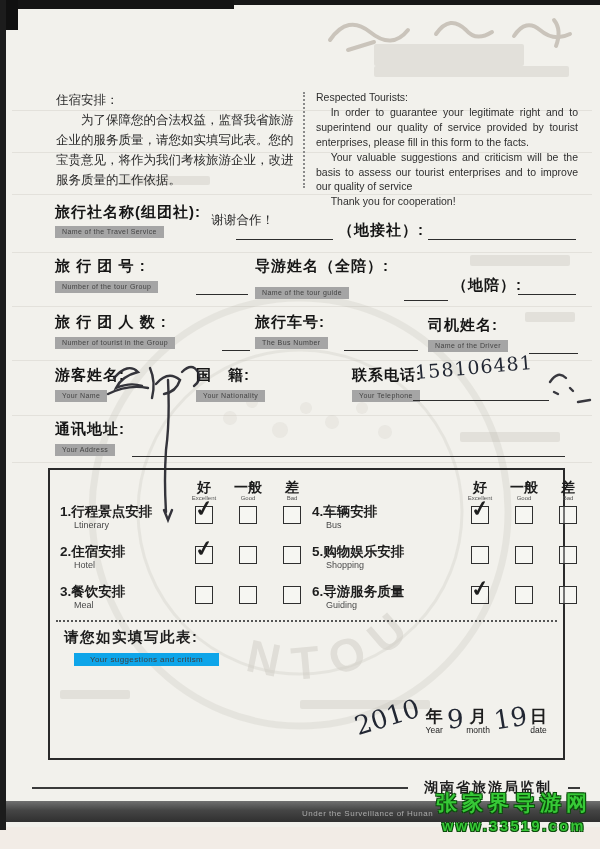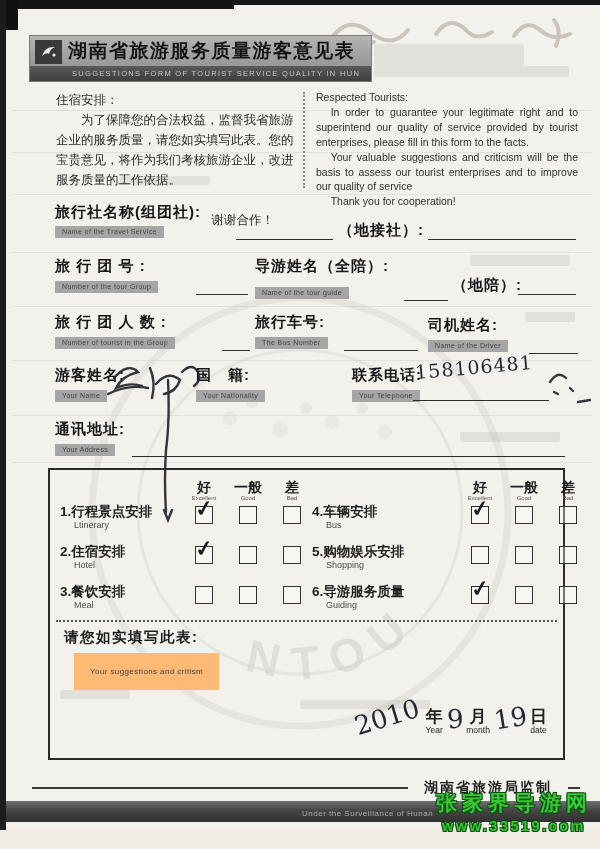--- a/index.html
+++ b/index.html
@@ -57,22 +57,22 @@
   .rh .cn{display:block;font-size:14px;font-weight:bold;line-height:1.1;}
   .rh .en{display:block;font-size:6px;color:#555;line-height:1.1;}
   .ril .t1{font-size:13.5px;font-weight:bold;white-space:nowrap;display:block;line-height:1.2;}
   .ril .t2{font-size:9px;color:#4a4a4a;margin-left:14px;display:block;line-height:1.2;}
   .bcell{padding-top:2px;}
   .box{width:16px;height:16px;border:1.8px solid #2f2f2f;margin:0 auto;position:relative;background:rgba(255,255,255,.35);}
   .box.checked::after{content:"✓";position:absolute;left:-1px;top:-11px;font-size:22px;font-weight:bold;
                       color:#1f1f1f;transform:rotate(-8deg);}
   .dotline{position:absolute;left:6px;right:6px;top:150px;border-top:2px dotted #555;}
   .sugg-lbl{position:absolute;left:14px;top:158px;font-weight:bold;font-size:14.5px;letter-spacing:1.5px;}
-  .sugg-sub{position:absolute;left:24px;top:183px;background:#fdba74;color:#3e3e3e;font-size:8px;
-            letter-spacing:.4px;padding:14px 16px;}
+  .sugg-sub{position:absolute;left:24px;top:183px;background:#0ea5e9;color:#3e3e3e;font-size:8px;
+            letter-spacing:.4px;padding:2px 16px;}
 
   
   .date-line{position:absolute;right:14px;top:234px;display:flex;align-items:flex-start;}
   .dhw{font-size:26px;line-height:1;}
   .d-y{transform:rotate(-17deg);margin-right:3px;}
   .d-m{transform:rotate(-4deg);margin:2px 1px 0 2px;}
   .d-d{transform:rotate(-9deg);margin:1px 1px 0 2px;}
   .unit{text-align:center;margin:4px 2px 0 2px;}
   .unit .cn{display:block;font-size:17px;font-weight:bold;line-height:1;}
   .unit .en{display:block;font-size:8.5px;color:#222;line-height:1.2;}
@@ -138,30 +138,20 @@
   <svg class="abs nopass" style="left:318px;top:6px" width="260" height="52" viewBox="0 0 260 52">
     <g fill="none" stroke="#c1bab0" stroke-width="4" stroke-linecap="round" opacity=".8">
       <path d="M12,34 q18,-26 40,-8 t38,-2"></path>
       <path d="M30,44 l26,-8"></path>
       <path d="M118,28 q14,-20 30,-4 q10,12 26,2"></path>
       <path d="M196,30 q12,-18 26,-6 t30,4"></path>
       <path d="M236,14 q8,10 2,26"></path>
     </g>
   </svg>
 
-  <div class="hdr">
-    <div class="hdr-logo">
-      <svg width="20" height="18" viewBox="0 0 20 18">
-        <path d="M3,13 Q6,3 16,4 Q11,6 10,11 Q7,9 3,13 Z" fill="#e9e9e9"></path>
-        <circle cx="15" cy="12" r="1.6" fill="#e9e9e9"></circle>
-      </svg>
-    </div>
-    <div class="hdr-title">湖南省旅游服务质量游客意见表</div>
-    <div class="hdr-en">SUGGESTIONS FORM OF TOURIST SERVICE QUALITY IN HUN</div>
-  </div>
 
   <div class="intro-cn">
     <div>住宿安排：</div>
     <div class="ind">为了保障您的合法权益，监督我省旅游企业的服务质量，请您如实填写此表。您的宝贵意见，将作为我们考核旅游企业，改进服务质量的工作依据。</div>
     <div class="close">谢谢合作！</div>
   </div>
   <div class="intro-div"></div>
   <div class="intro-en">
     <div>Respected Tourists:</div>
     <div class="ind">In order to guarantee your legitimate right and to superintend our quality of service provided by tourist enterprises, please fill in this form to the facts.</div>

